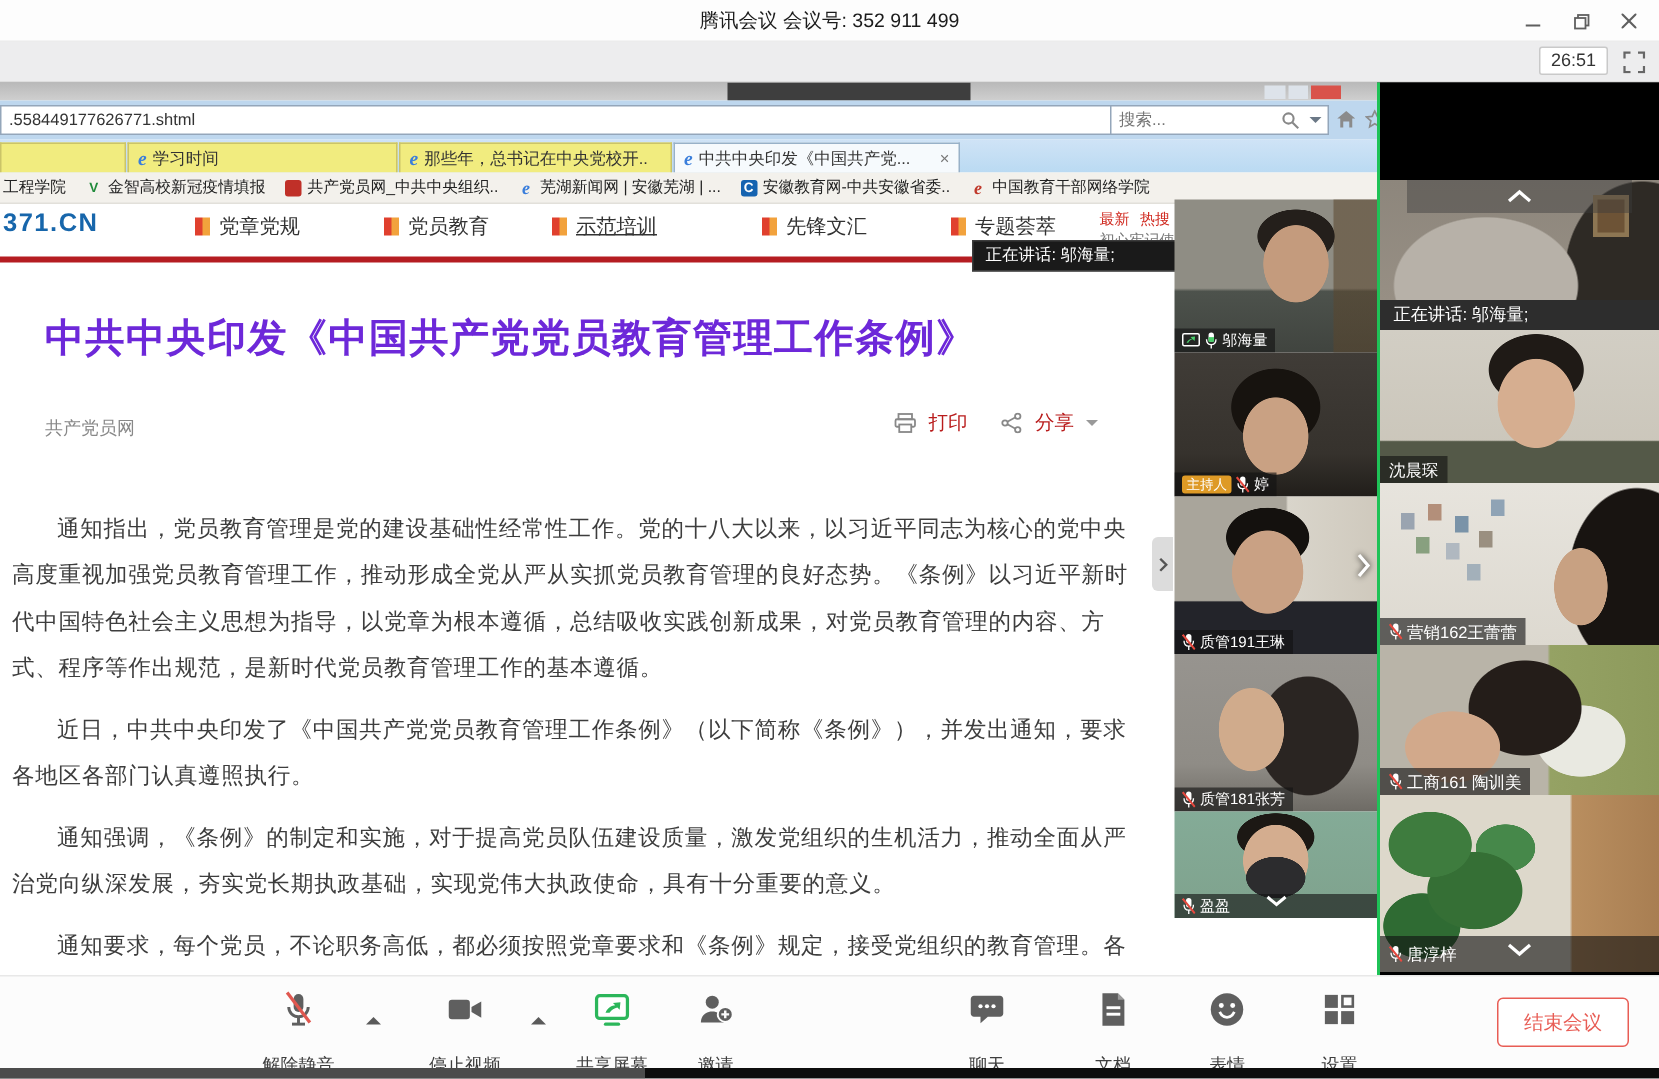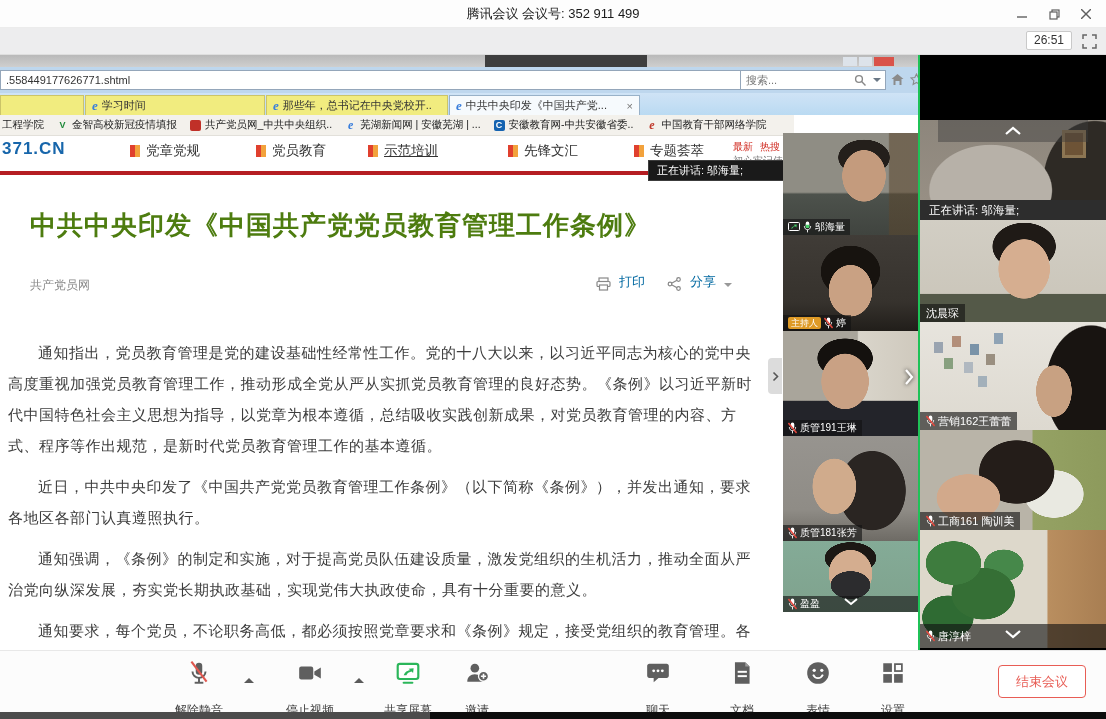--- a/index.html
+++ b/index.html
@@ -41,43 +41,43 @@
   .ie-tabrow { position:absolute; top:38px; left:0; width:918px; height:22px; background:linear-gradient(#cfe3f6,#badaf2); }
   .tab { position:absolute; top:2px; height:20px; display:flex; align-items:center; gap:4px; padding:0 6px; font-size:11px; color:#333; overflow:hidden; white-space:nowrap; }
   .tab-yellow { background:#f1ec7f; border:1px solid #cbc468; border-bottom:none; }
   .tab-cut { left:0; width:84px; }
   .tab-1 { left:85px; width:180px; }
   .tab-2 { left:266px; width:182px; }
   .tab-active { left:449px; width:191px; background:#f6fafd; border:1px solid #98b1c8; border-bottom:none; }
   .ie-e { font-family:"Liberation Serif","DejaVu Serif",serif; font-style:italic; font-weight:bold; color:#3a7edb; font-size:13px; line-height:13px; }
   .tab-close { margin-left:auto; color:#777; font-size:11px; }
 
-  .ie-favbar { position:absolute; top:60px; left:0; width:794px; height:21px; background:#f3f1ec; border-bottom:1px solid #e2e0da; display:flex; align-items:center; gap:13px; padding-left:2px; font-size:10.5px; color:#222; white-space:nowrap; overflow:hidden; }
+  .ie-favbar { position:absolute; top:60px; left:0; width:918px; height:21px; background:#f3f1ec; border-bottom:1px solid #e2e0da; display:flex; align-items:center; gap:13px; padding-left:2px; font-size:10.5px; color:#222; white-space:nowrap; overflow:hidden; }
   .fav-item { display:flex; align-items:center; gap:4px; }
   .fav-ico { width:11px; height:11px; font-size:9px; line-height:11px; text-align:center; border-radius:2px; flex:none; font-weight:bold; }
   .ico-v { color:#1f8a3a; }
   .ico-red { background:#c03028; }
   .ico-e-blue { color:#3a7edb; font-family:"Liberation Serif","DejaVu Serif",serif; font-style:italic; font-size:12px; }
   .ico-c { background:#1563b0; color:#fff; }
   .ico-e-red { color:#c0392b; font-family:"Liberation Serif","DejaVu Serif",serif; font-style:italic; font-size:12px; }
 
   
   .site-brand { position:absolute; left:2px; top:84px; font-size:17px; font-weight:bold; color:#1766ab; letter-spacing:1px; }
   .site-nav-item { position:absolute; top:87px; display:flex; align-items:center; gap:6px; font-size:13.5px; color:#333; }
   .nav-ico { width:10px; height:12px; background:linear-gradient(90deg,#e0402e 0 45%,#f2a23c 55% 100%); }
   .nav-0 { left:130px; } .nav-1 { left:256px; } .nav-2 { left:368px;text-decoration:underline; } .nav-3 { left:508px; } .nav-4 { left:634px; }
   .site-tags { position:absolute; left:733px; top:85px; width:186px; font-size:10px; line-height:14px; color:#777; word-break:break-all; }
   .site-tags span { margin-right:7px; }
   .tag-hot { color:#d02a20; }
   .red-line { position:absolute; left:0; top:116px; width:918px; height:4px; background:#b51d22; }
   .speak-tooltip { position:absolute; left:648px; top:105px; width:140px; height:21px; background:#1a1a1a; border:1px solid #3c3c3c; color:#fff; font-size:11px; line-height:19px; padding-left:8px; z-index:5; }
 
-  .article-title { position:absolute; left:30px; top:153px; width:740px; font-size:26px; font-weight:bold; color:#4d7c0f; letter-spacing:1px; }
+  .article-title { position:absolute; left:30px; top:153px; width:740px; font-size:26px; font-weight:bold; color:#6d28d9; letter-spacing:1px; }
   .byline { position:absolute; left:30px; top:222px; font-size:12px; color:#888; }
-  .article-actions { position:absolute; left:596px; top:218px; display:flex; align-items:flex-end; gap:8px; font-size:13px; color:#0369a1; }
+  .article-actions { position:absolute; left:596px; top:218px; display:flex; align-items:center; gap:8px; font-size:13px; color:#b91c1c; }
   .act-share { margin-left:14px; }
   .tri-share { width:0; height:0; border:4px solid transparent; border-top-color:#999; margin-top:4px; }
 
   .paragraphs { position:absolute; left:8px; top:282px; width:752px; }
   .paragraphs p { font-size:15px; color:#3d3d3d; line-height:31px; text-indent:2em; margin:0 0 10px; letter-spacing:0.5px; }
 
   .expander { position:absolute; left:768px; top:303px; width:14px; height:36px; background:#dcdcdc; border-radius:4px 0 0 4px; display:flex; align-items:center; justify-content:center; }
 
   
   .float-col { position:absolute; left:783px; top:78px; width:135px; z-index:10; }

